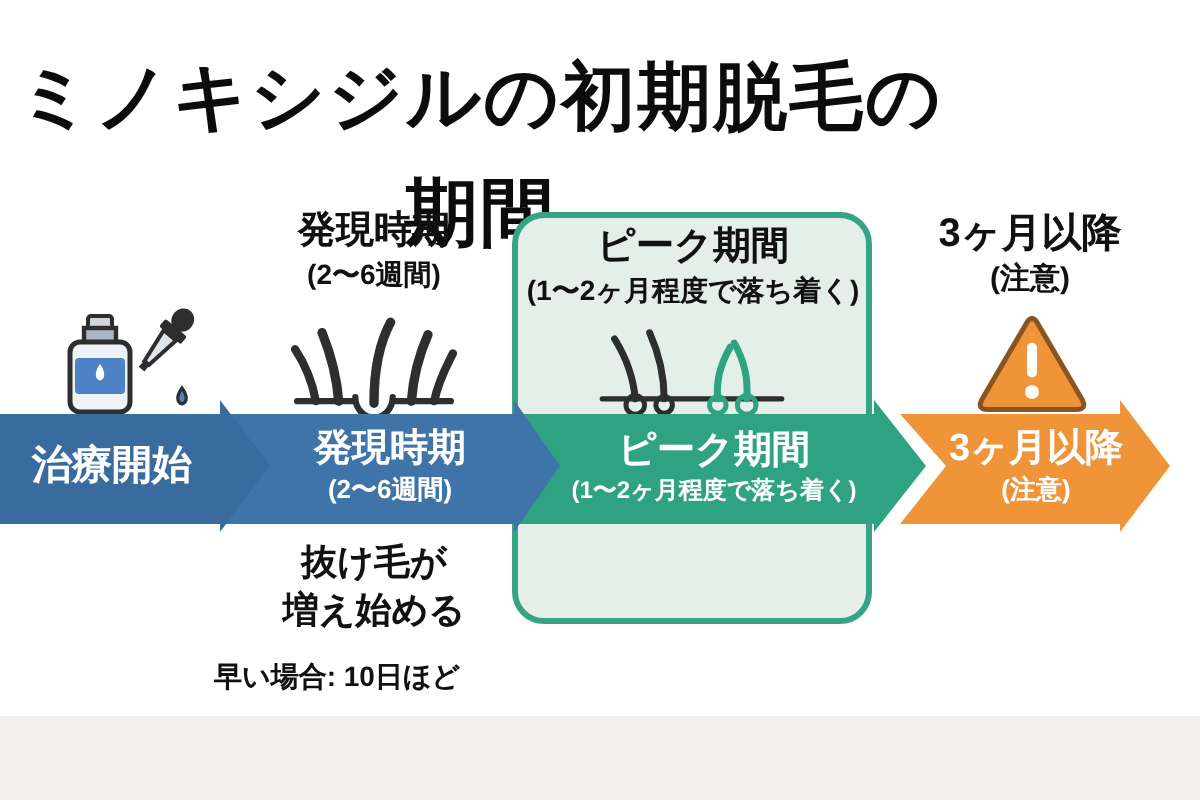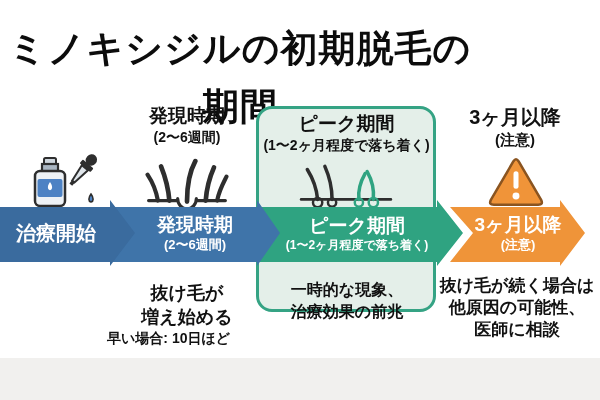--- a/index.html
+++ b/index.html
@@ -55,21 +55,21 @@
   .arrow-text{position:absolute;text-align:center;color:#fff;font-weight:800;}
   .arrow-text .main{font-size:19px;line-height:24px;}
   .arrow-text .sub{font-size:13px;line-height:15px;}
   #arrow-start .arrow-text{left:0;width:112px;top:21px;}
   #arrow-start .main{font-size:20px;}
   #arrow-onset .arrow-text{left:16px;width:138px;top:13px;}
   #arrow-peak .arrow-text{left:16px;width:176px;top:14px;}
   #arrow-peak .sub{font-size:12px;}
   #arrow-caution .arrow-text{left:16px;width:104px;top:13px;}
   
-  .desc{position:absolute;text-align:center;font-weight:800;white-space:pre-line;z-index:2;color:#111;margin-top:12px;}
+  .desc{position:absolute;text-align:center;font-weight:800;white-space:pre-line;z-index:2;color:#111;}
   #desc-onset{left:115px;top:269px;width:144px;font-size:18px;line-height:24px;}
   #desc-peak{left:261px;top:267px;width:172px;font-size:16px;line-height:22px;}
   #desc-caution{left:437px;top:263px;width:160px;font-size:17px;line-height:22px;}
   
   .note{position:absolute;text-align:left;font-weight:800;font-size:14px;z-index:2;color:#111;}
   #note-onset{left:107px;top:330px;width:160px;}
   #note-peak{left:258px;top:330px;width:180px;}
 </style>
 </head>
 <body>
@@ -168,21 +168,16 @@
     <div class="arrow" id="arrow-caution">
       <div class="arrow-text">
         <div class="main">3ヶ月以降</div>
         <div class="sub">(注意)</div>
       </div>
     </div>
   </div>
 
   <div class="desc" id="desc-onset">抜け毛が
 増え始める</div>
-  <div class="desc" id="desc-peak">一時的な現象、
-治療効果の前兆</div>
-  <div class="desc" id="desc-caution">抜け毛が続く場合は
-他原因の可能性、
-医師に相談</div>
 
   <div class="note" id="note-onset">早い場合: 10日ほど</div>
 
 </div>
 
 </body></html>

